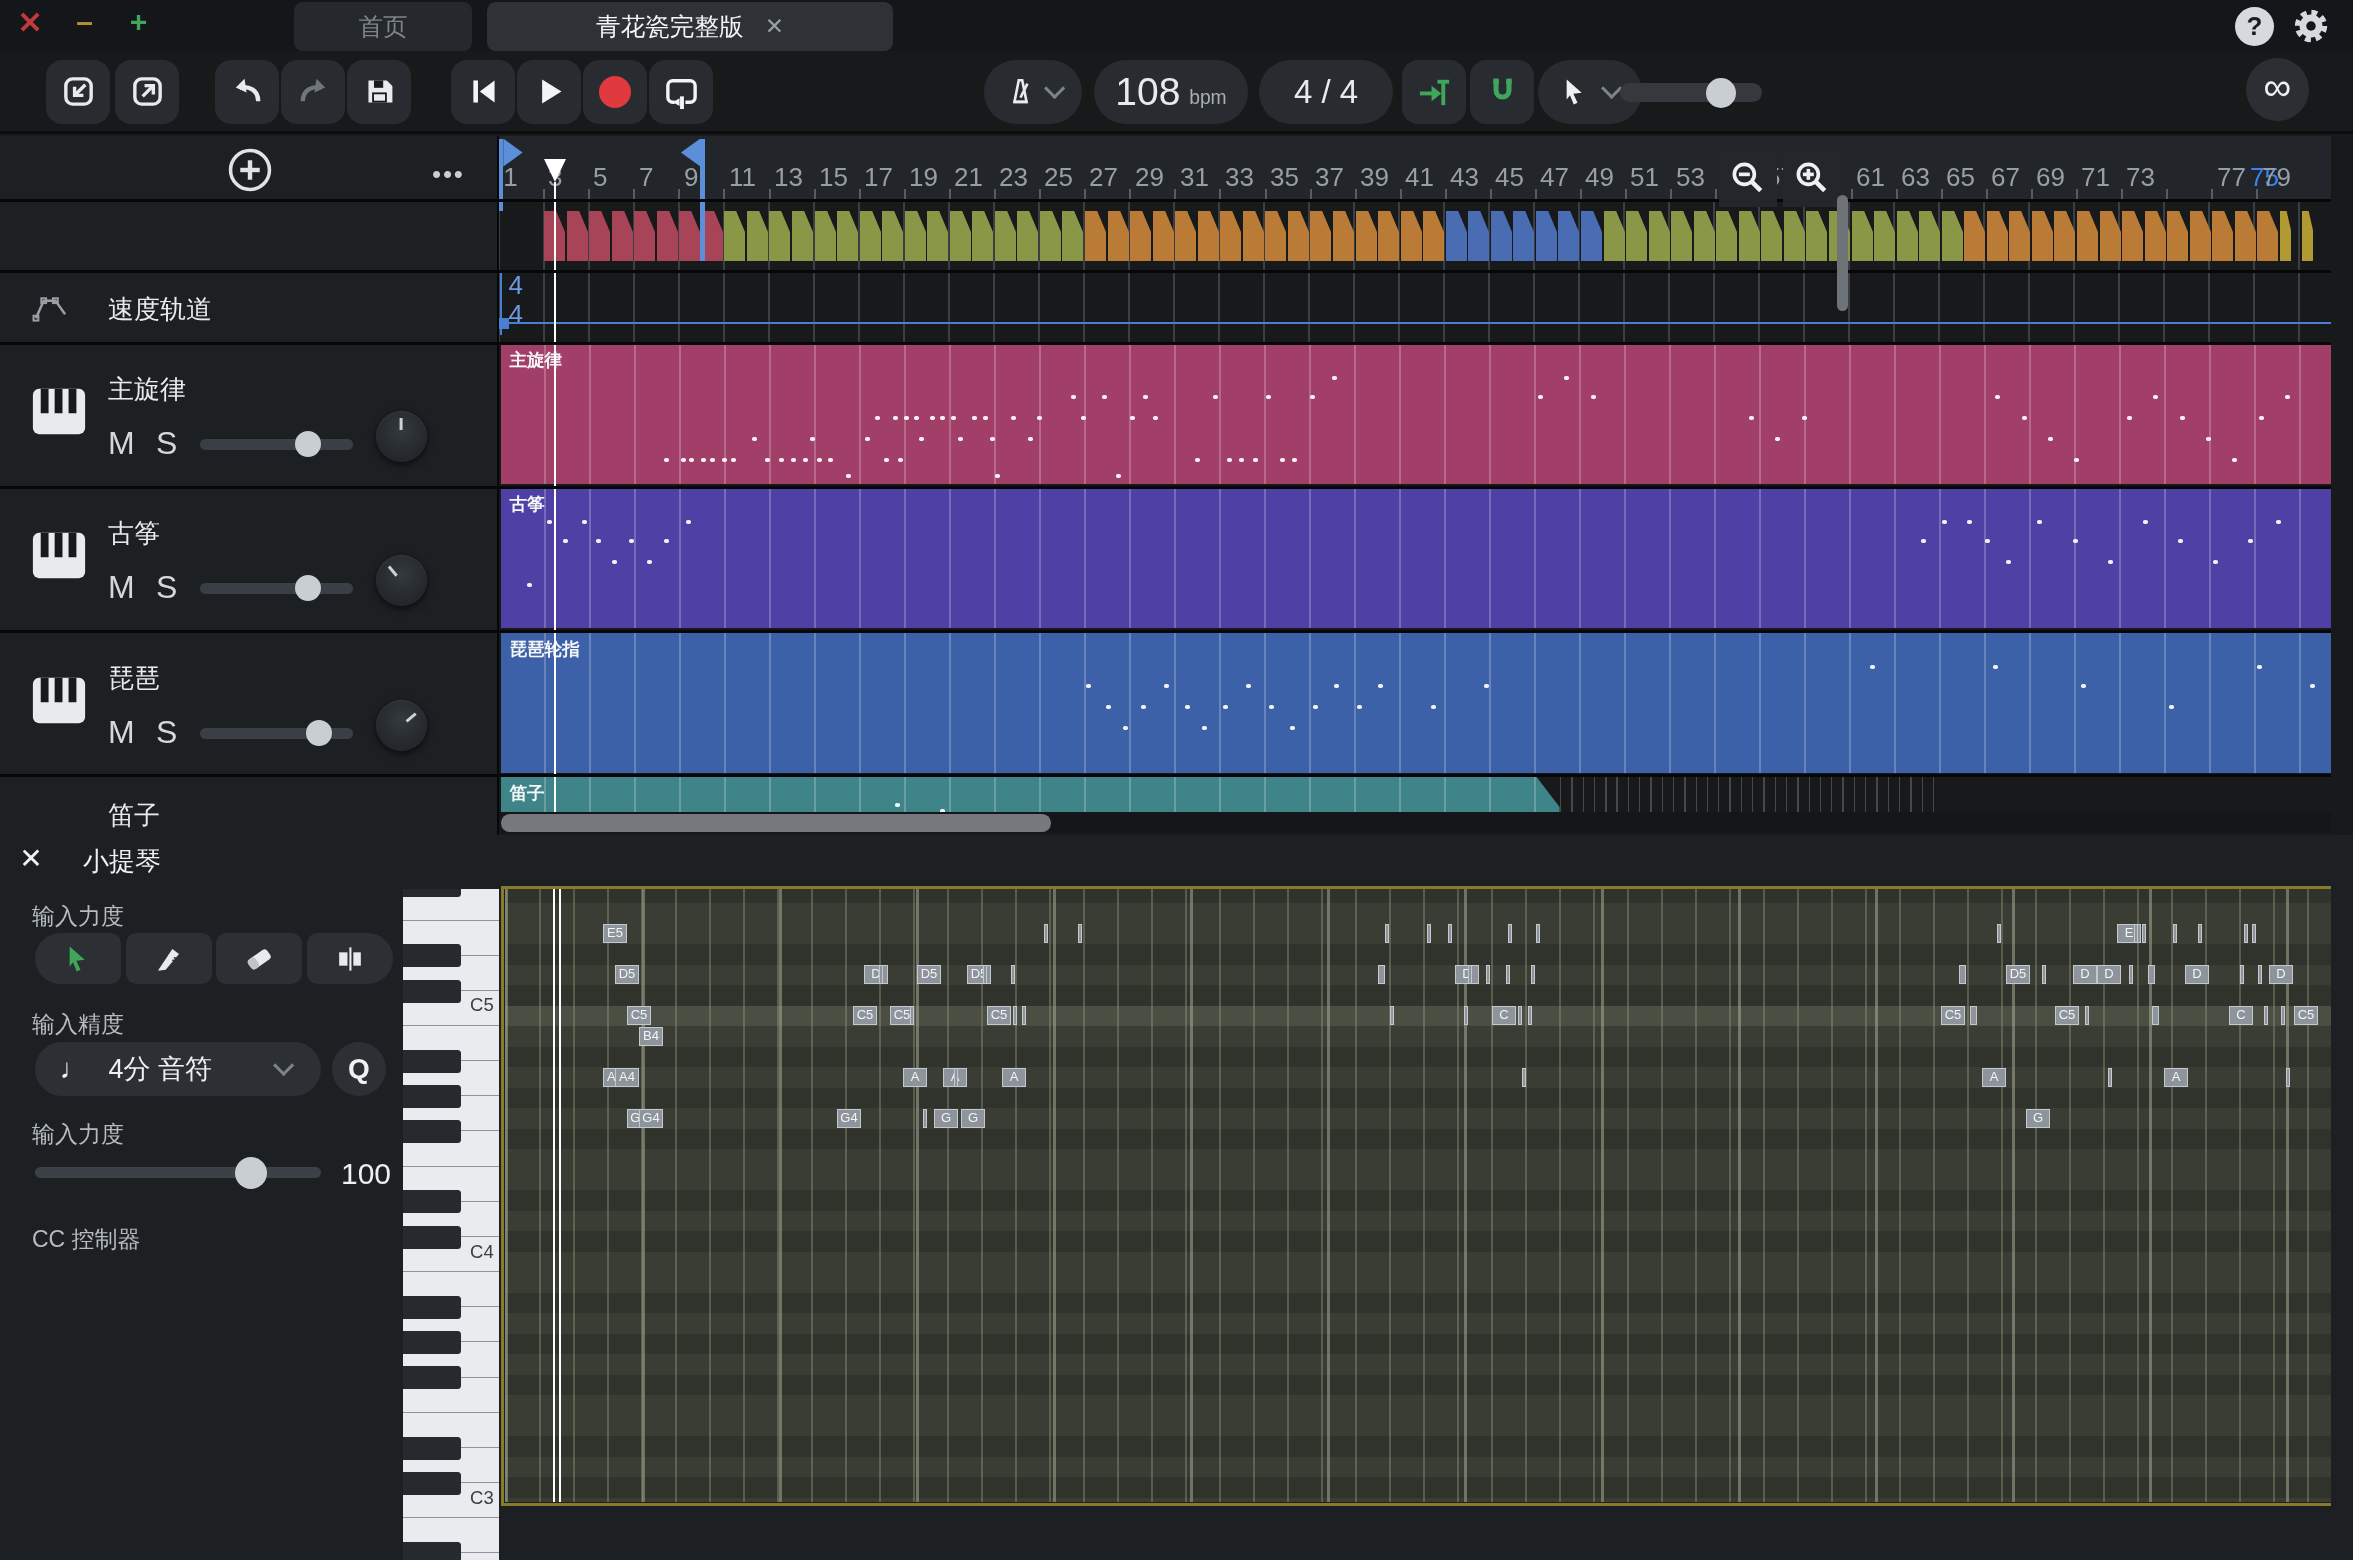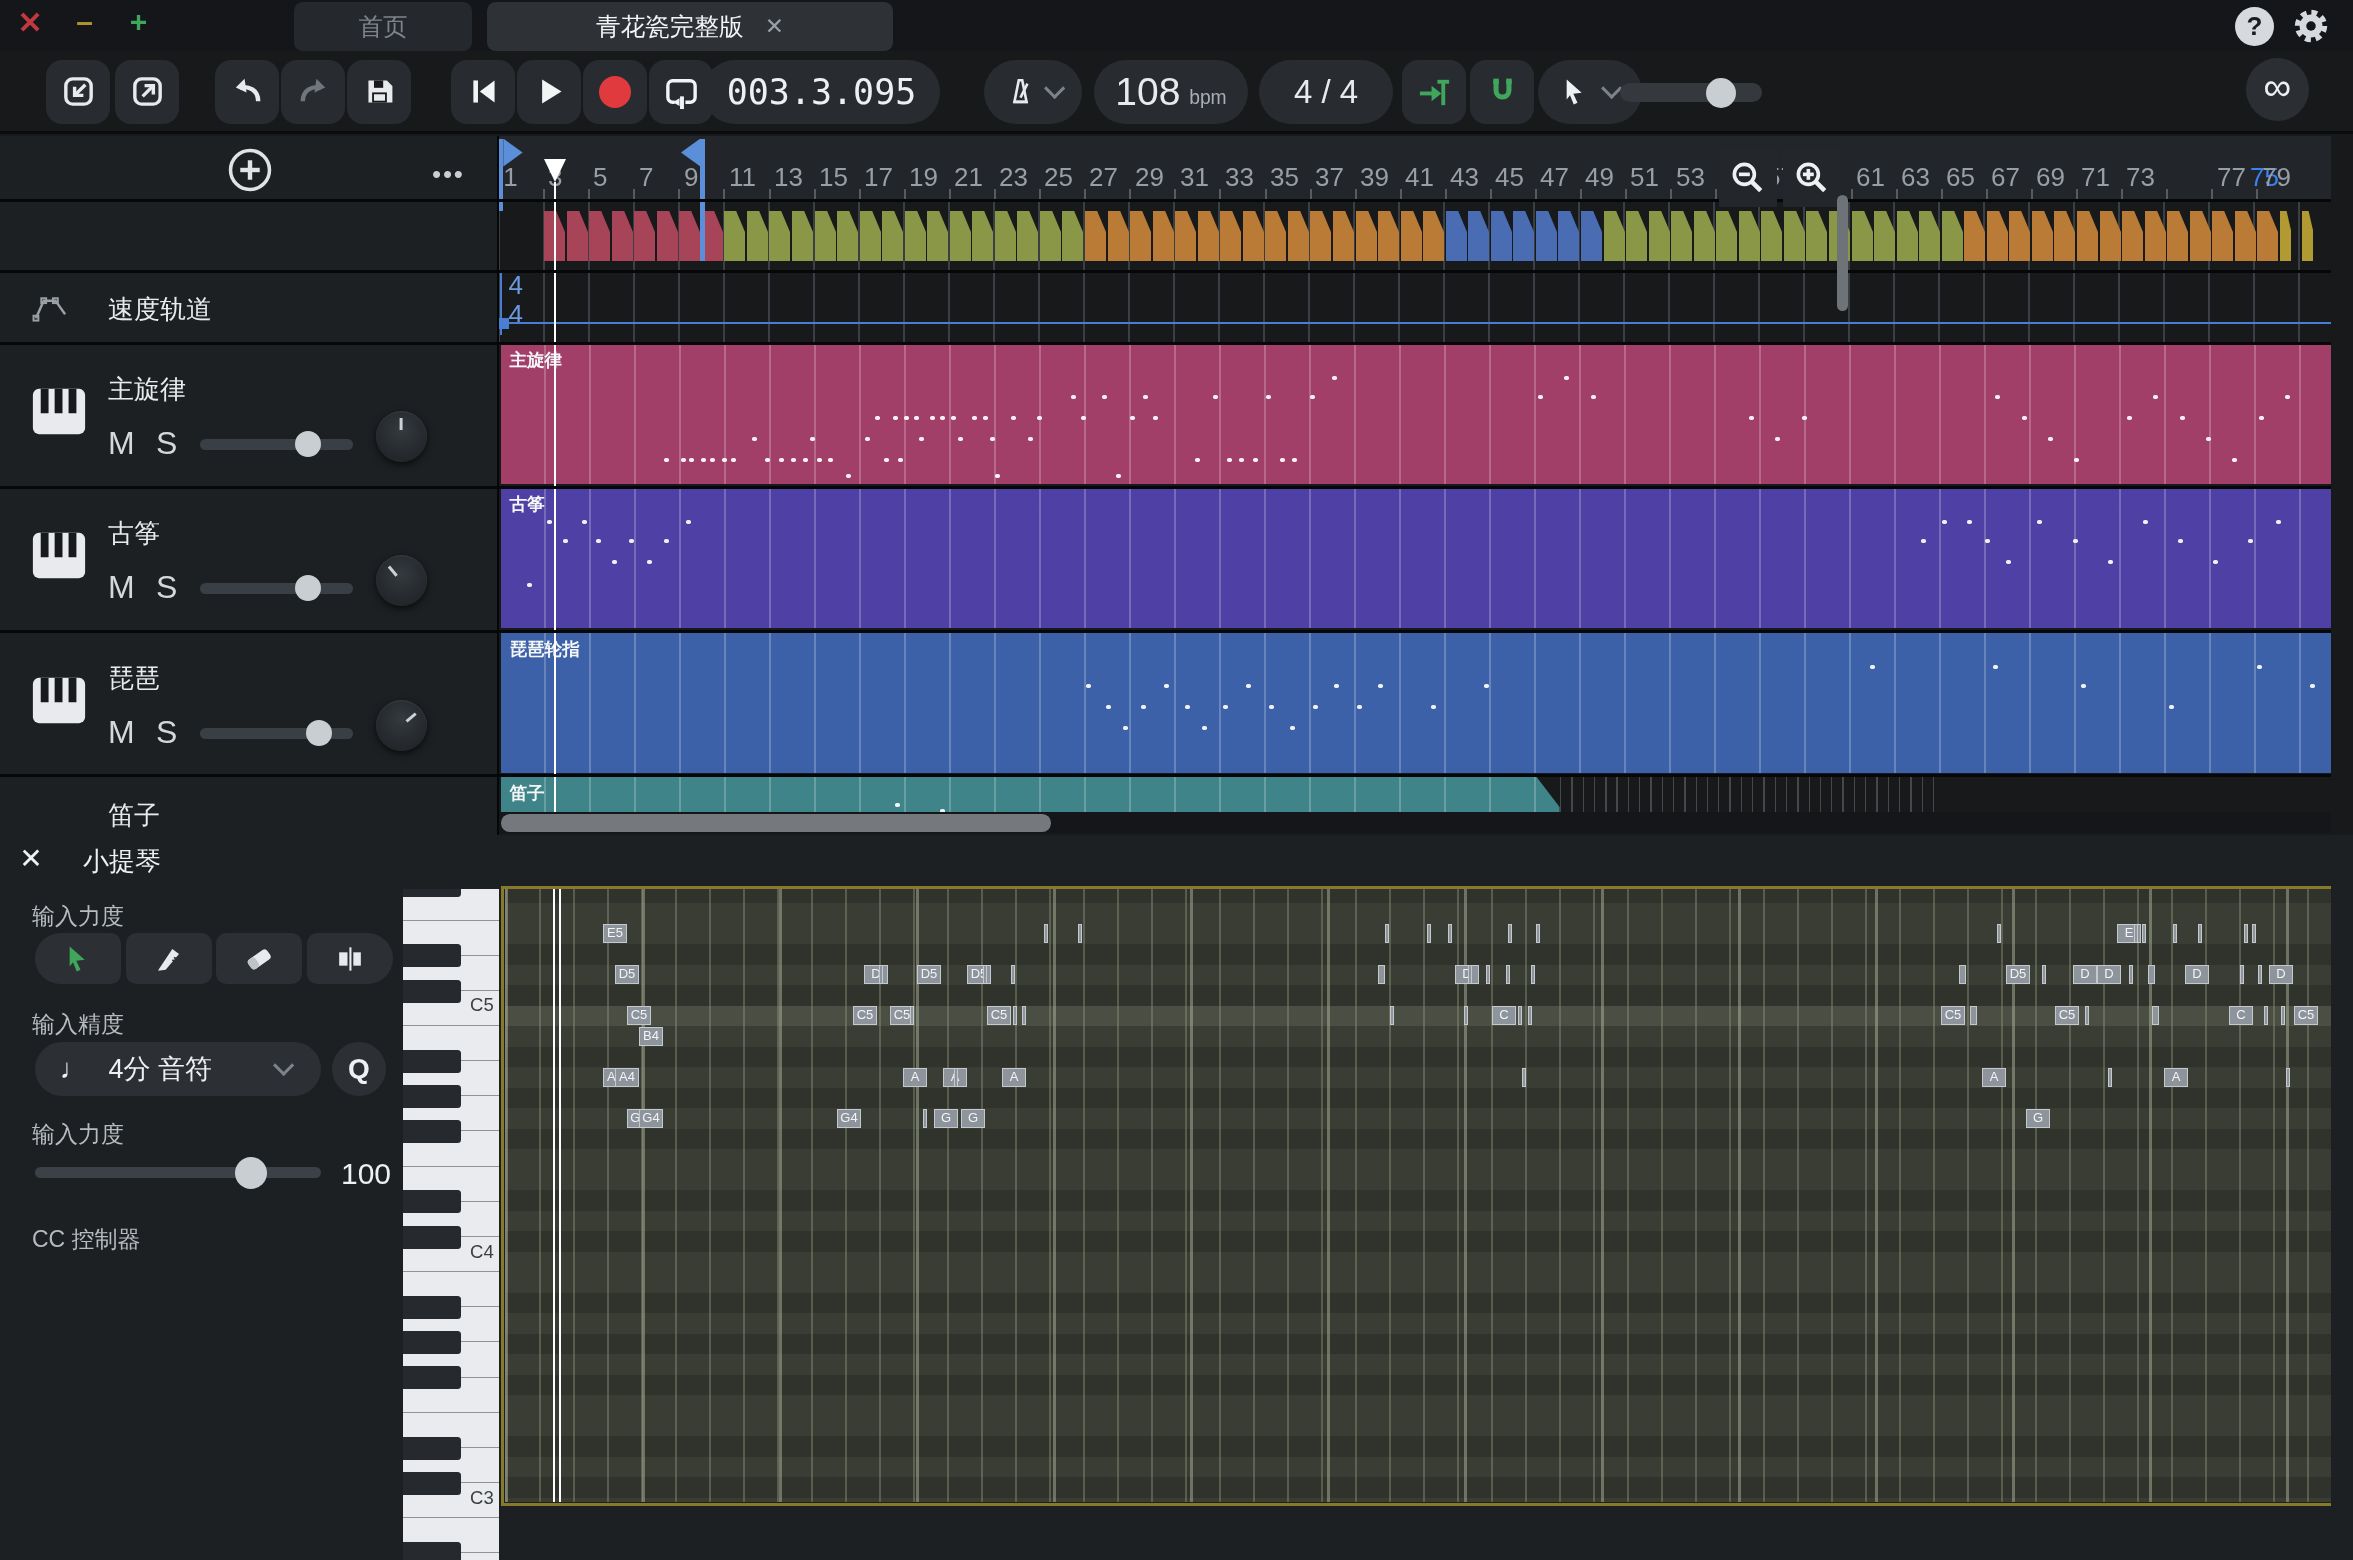--- a/index.html
+++ b/index.html
@@ -118,23 +118,20 @@
     <div class="btn" style="left:583px;top:8.8px;">
       <div style="width:32px;height:32px;border-radius:50%;background:#e03a3e;"></div>
     </div>
     <div class="btn" style="left:649px;top:8.8px;">
       <svg width="37" height="37" viewBox="0 0 38 38">
           <path d="M12 8 h16 a5 5 0 0 1 5 5 v12 a5 5 0 0 1 -5 5 h-5 M12 30 h-2 a5 5 0 0 1 -5 -5 V13 a5 5 0 0 1 5 -5 h2" fill="none" stroke="#f2f4f6" stroke-width="3.5"></path>
           <rect x="17.5" y="24" width="4" height="13" fill="#f2f4f6"></rect>
           <path d="M17 26 l-7 4 7 4 Z" fill="#f2f4f6"></path>
         </svg>
       <span></span>
-    </div>
-    <div class="pill" style="left:703px;top:8.8px;width:237px;">
-      <span style="font-family:'DejaVu Sans Mono',monospace;font-size:35px;color:#eef0f2;">003.3.095</span>
     </div>
     <div class="pill" style="left:984px;top:8.8px;width:98px;">
       <svg width="33" height="33" viewBox="0 0 38 38">
           <path d="M12 31 L17 6 h4 L26 31 Z" fill="none" stroke="#e8eaed" stroke-width="3"></path>
           <line x1="19" y1="26" x2="27" y2="10" stroke="#e8eaed" stroke-width="3"></line>
           <line x1="11" y1="31" x2="27" y2="31" stroke="#e8eaed" stroke-width="3"></line>
         </svg>
       <span class="chev"></span>
     </div>
     <div class="pill" style="left:1094px;top:8.8px;width:154px;gap:8.8px;">

